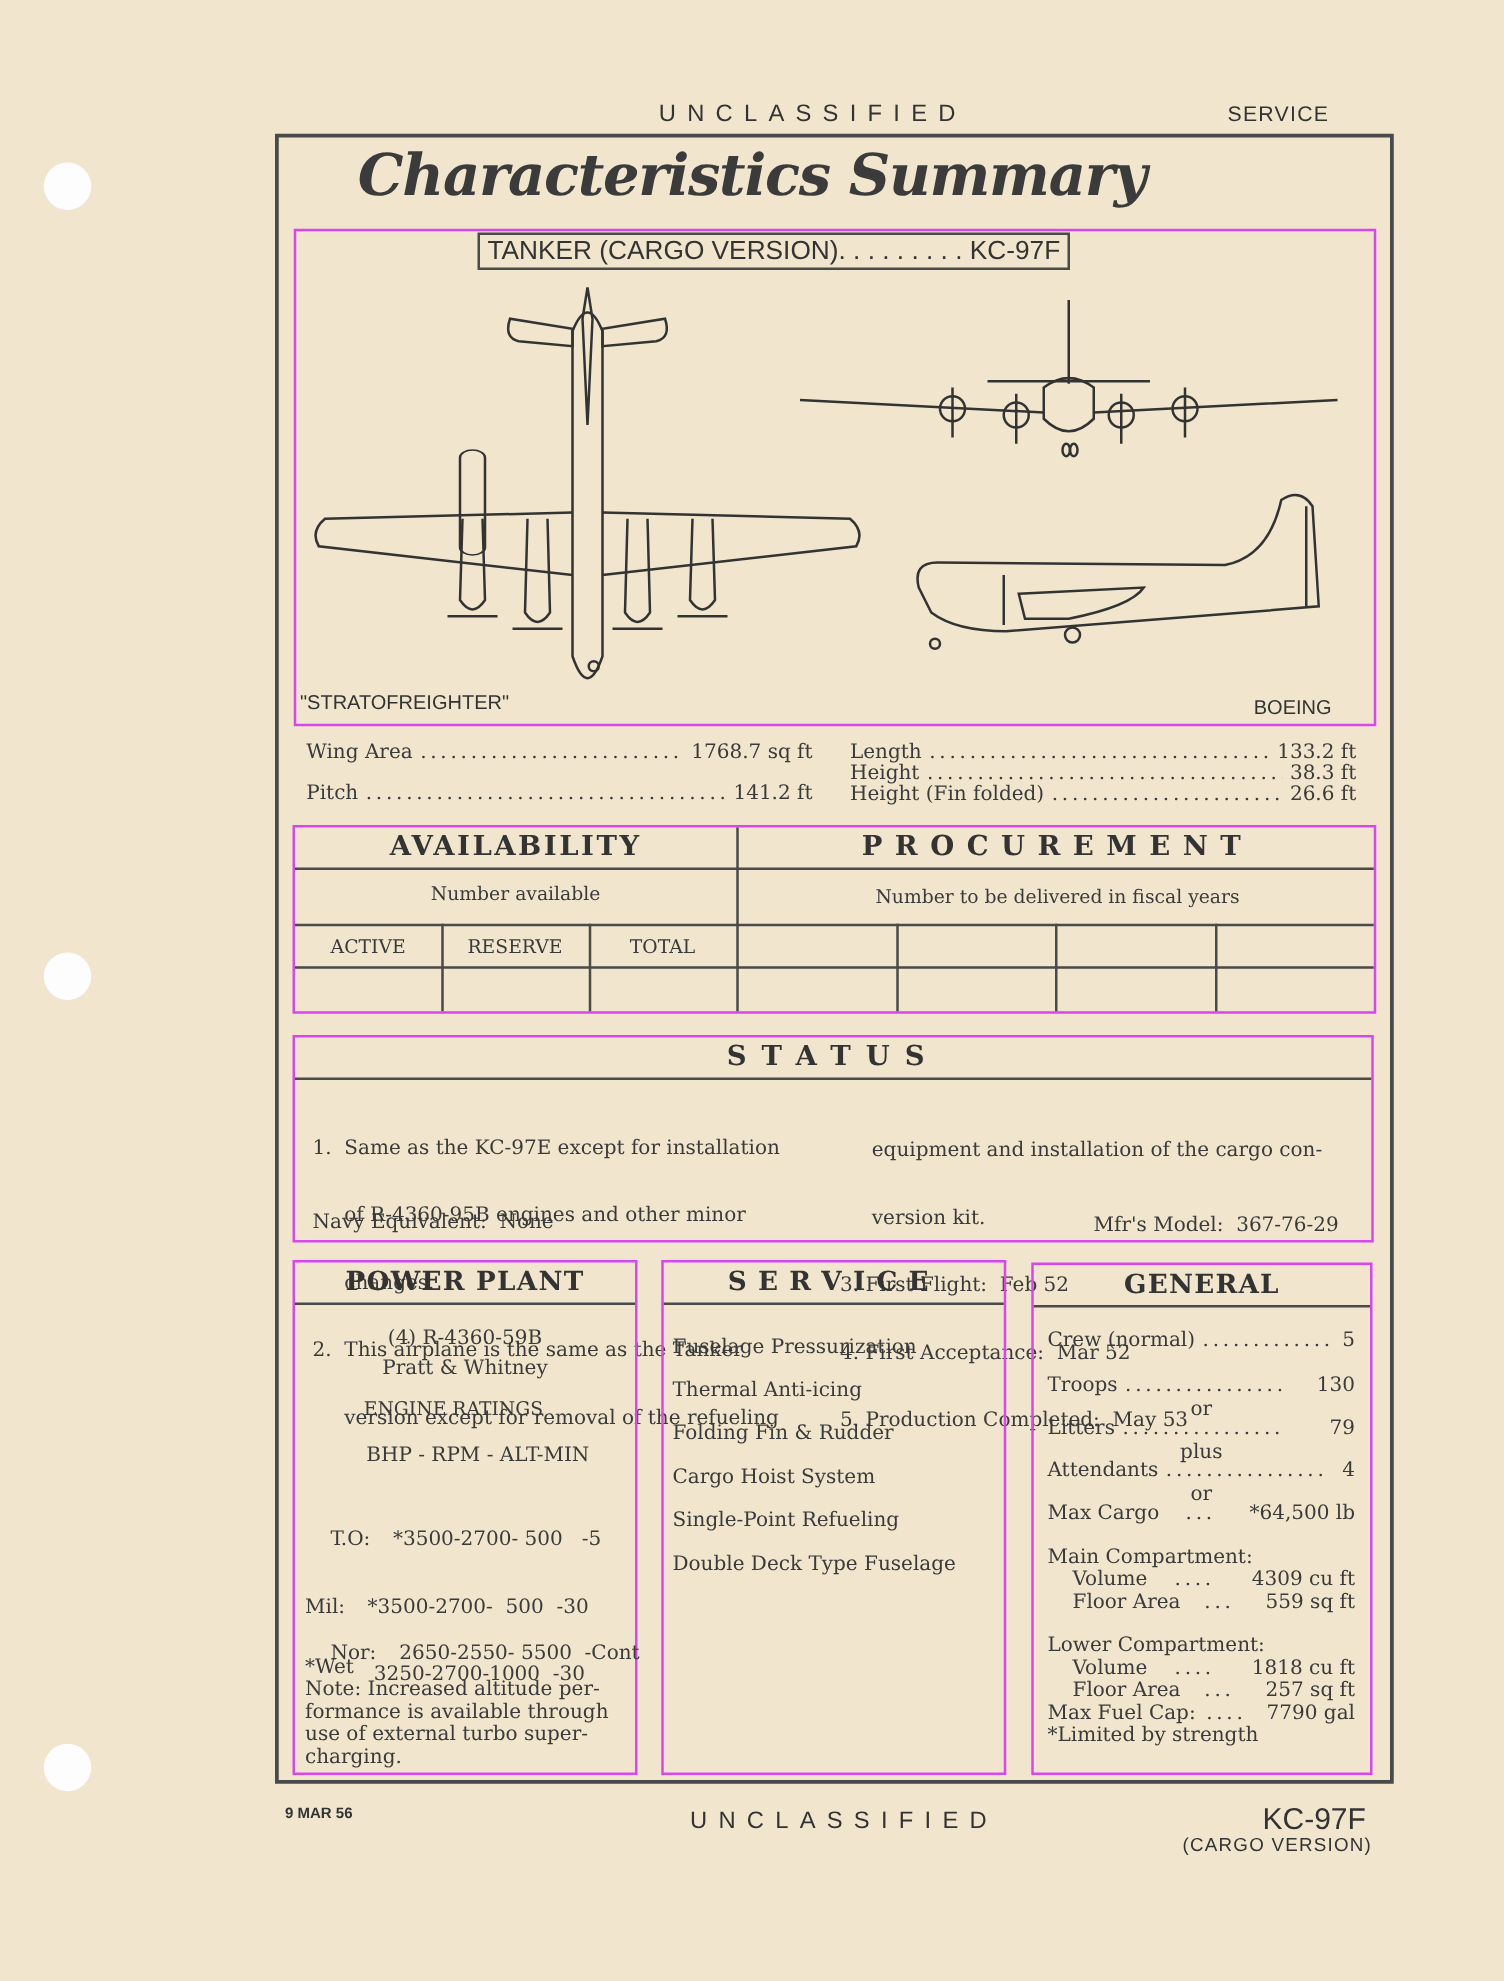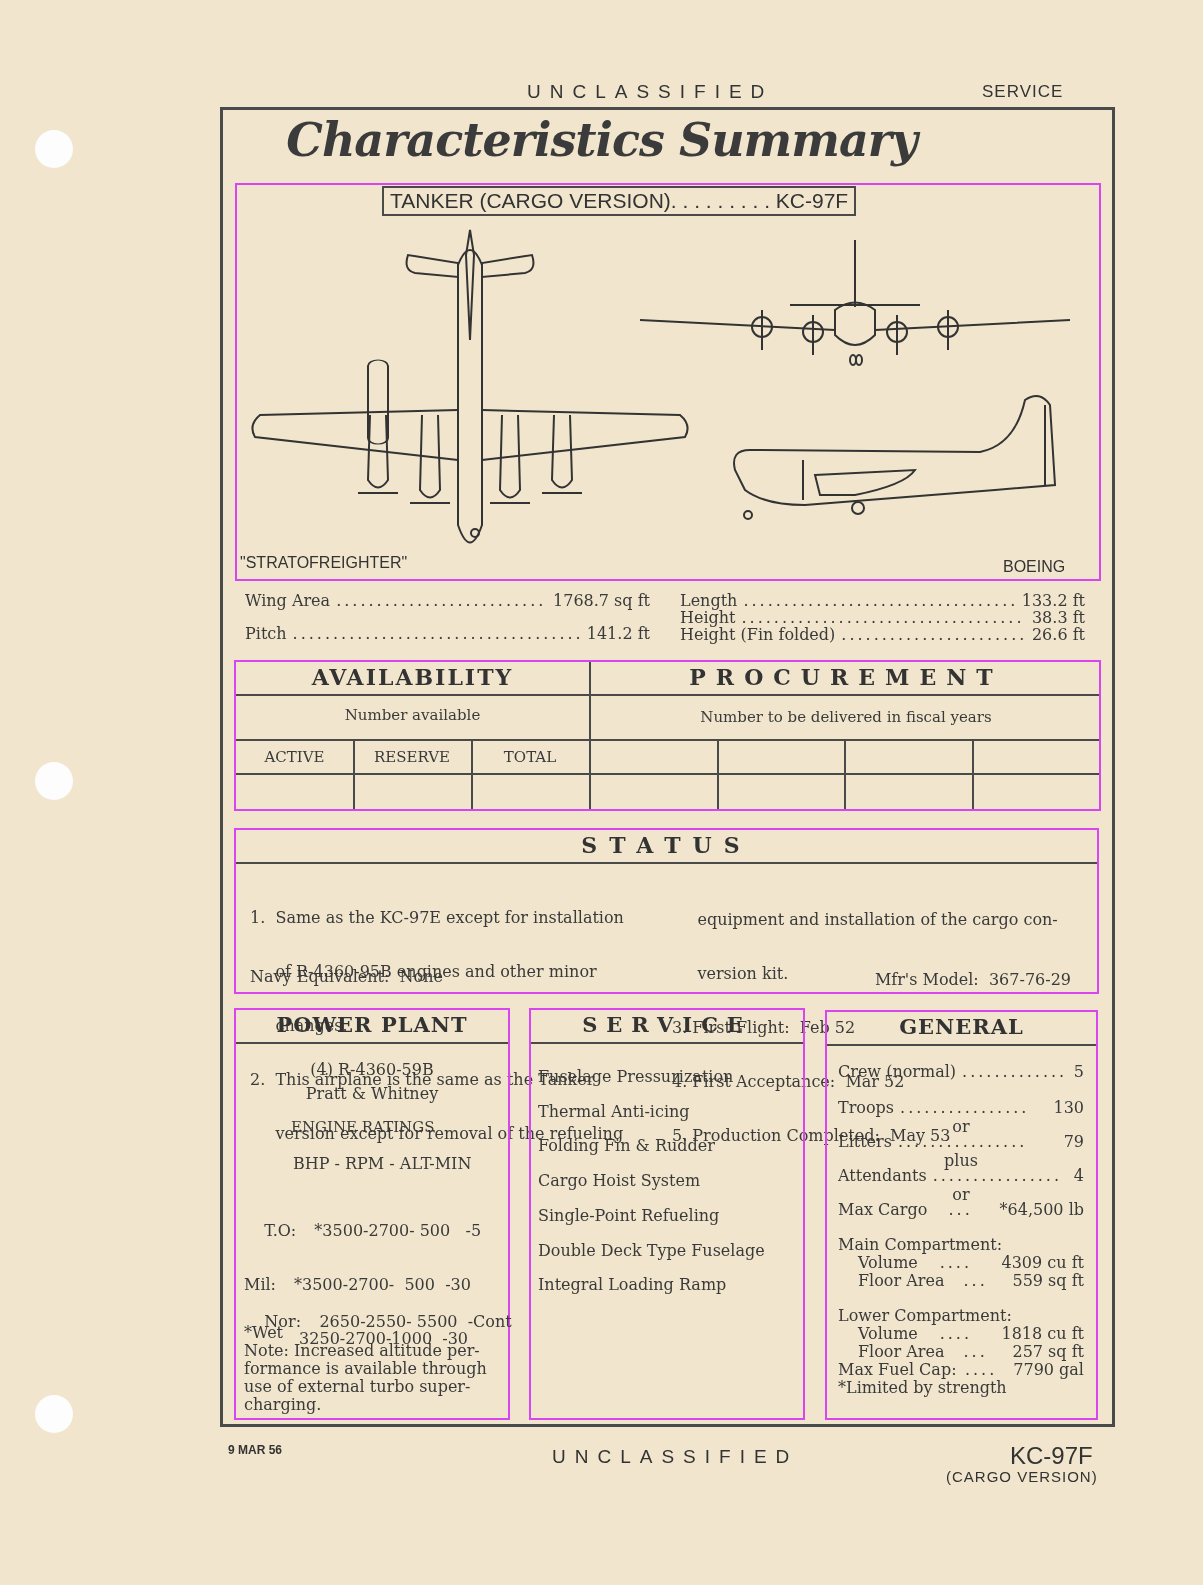--- a/index.html
+++ b/index.html
@@ -203,21 +203,20 @@
 <div class="box" style="left:529px; top:1008px; width:276px; height:412px;">
   <div class="cell" style="left:0; right:0; top:32px; border-top:2px solid #4a4a4a;"></div>
   <div class="abs hdr-block" style="left:0; right:0; top:2px; font-size:21px; letter-spacing:9px;">SERVICE</div>
   <div class="abs" style="left:7px; top:50px; font-size:16px; line-height:34.7px; white-space:nowrap;">
     <div>Fuselage Pressurization</div>
     <div>Thermal Anti-icing</div>
     <div>Folding Fin &amp; Rudder</div>
     <div>Cargo Hoist System</div>
     <div>Single-Point Refueling</div>
     <div>Double Deck Type Fuselage</div>
-    <div>Integral Loading Ramp</div>
   </div>
 </div>
 
 <div class="box" style="left:825px; top:1010px; width:273px; height:410px;">
   <div class="cell" style="left:0; right:0; top:32px; border-top:2px solid #4a4a4a;"></div>
   <div class="abs hdr-block" style="left:0; right:0; top:2px; font-size:21px; letter-spacing:1px;">GENERAL</div>
 
   <div class="abs" style="left:11px; right:12px; top:50px; font-size:16px;">
     <div class="row" style="height:36px;">
       <span>Crew (normal)</span>

